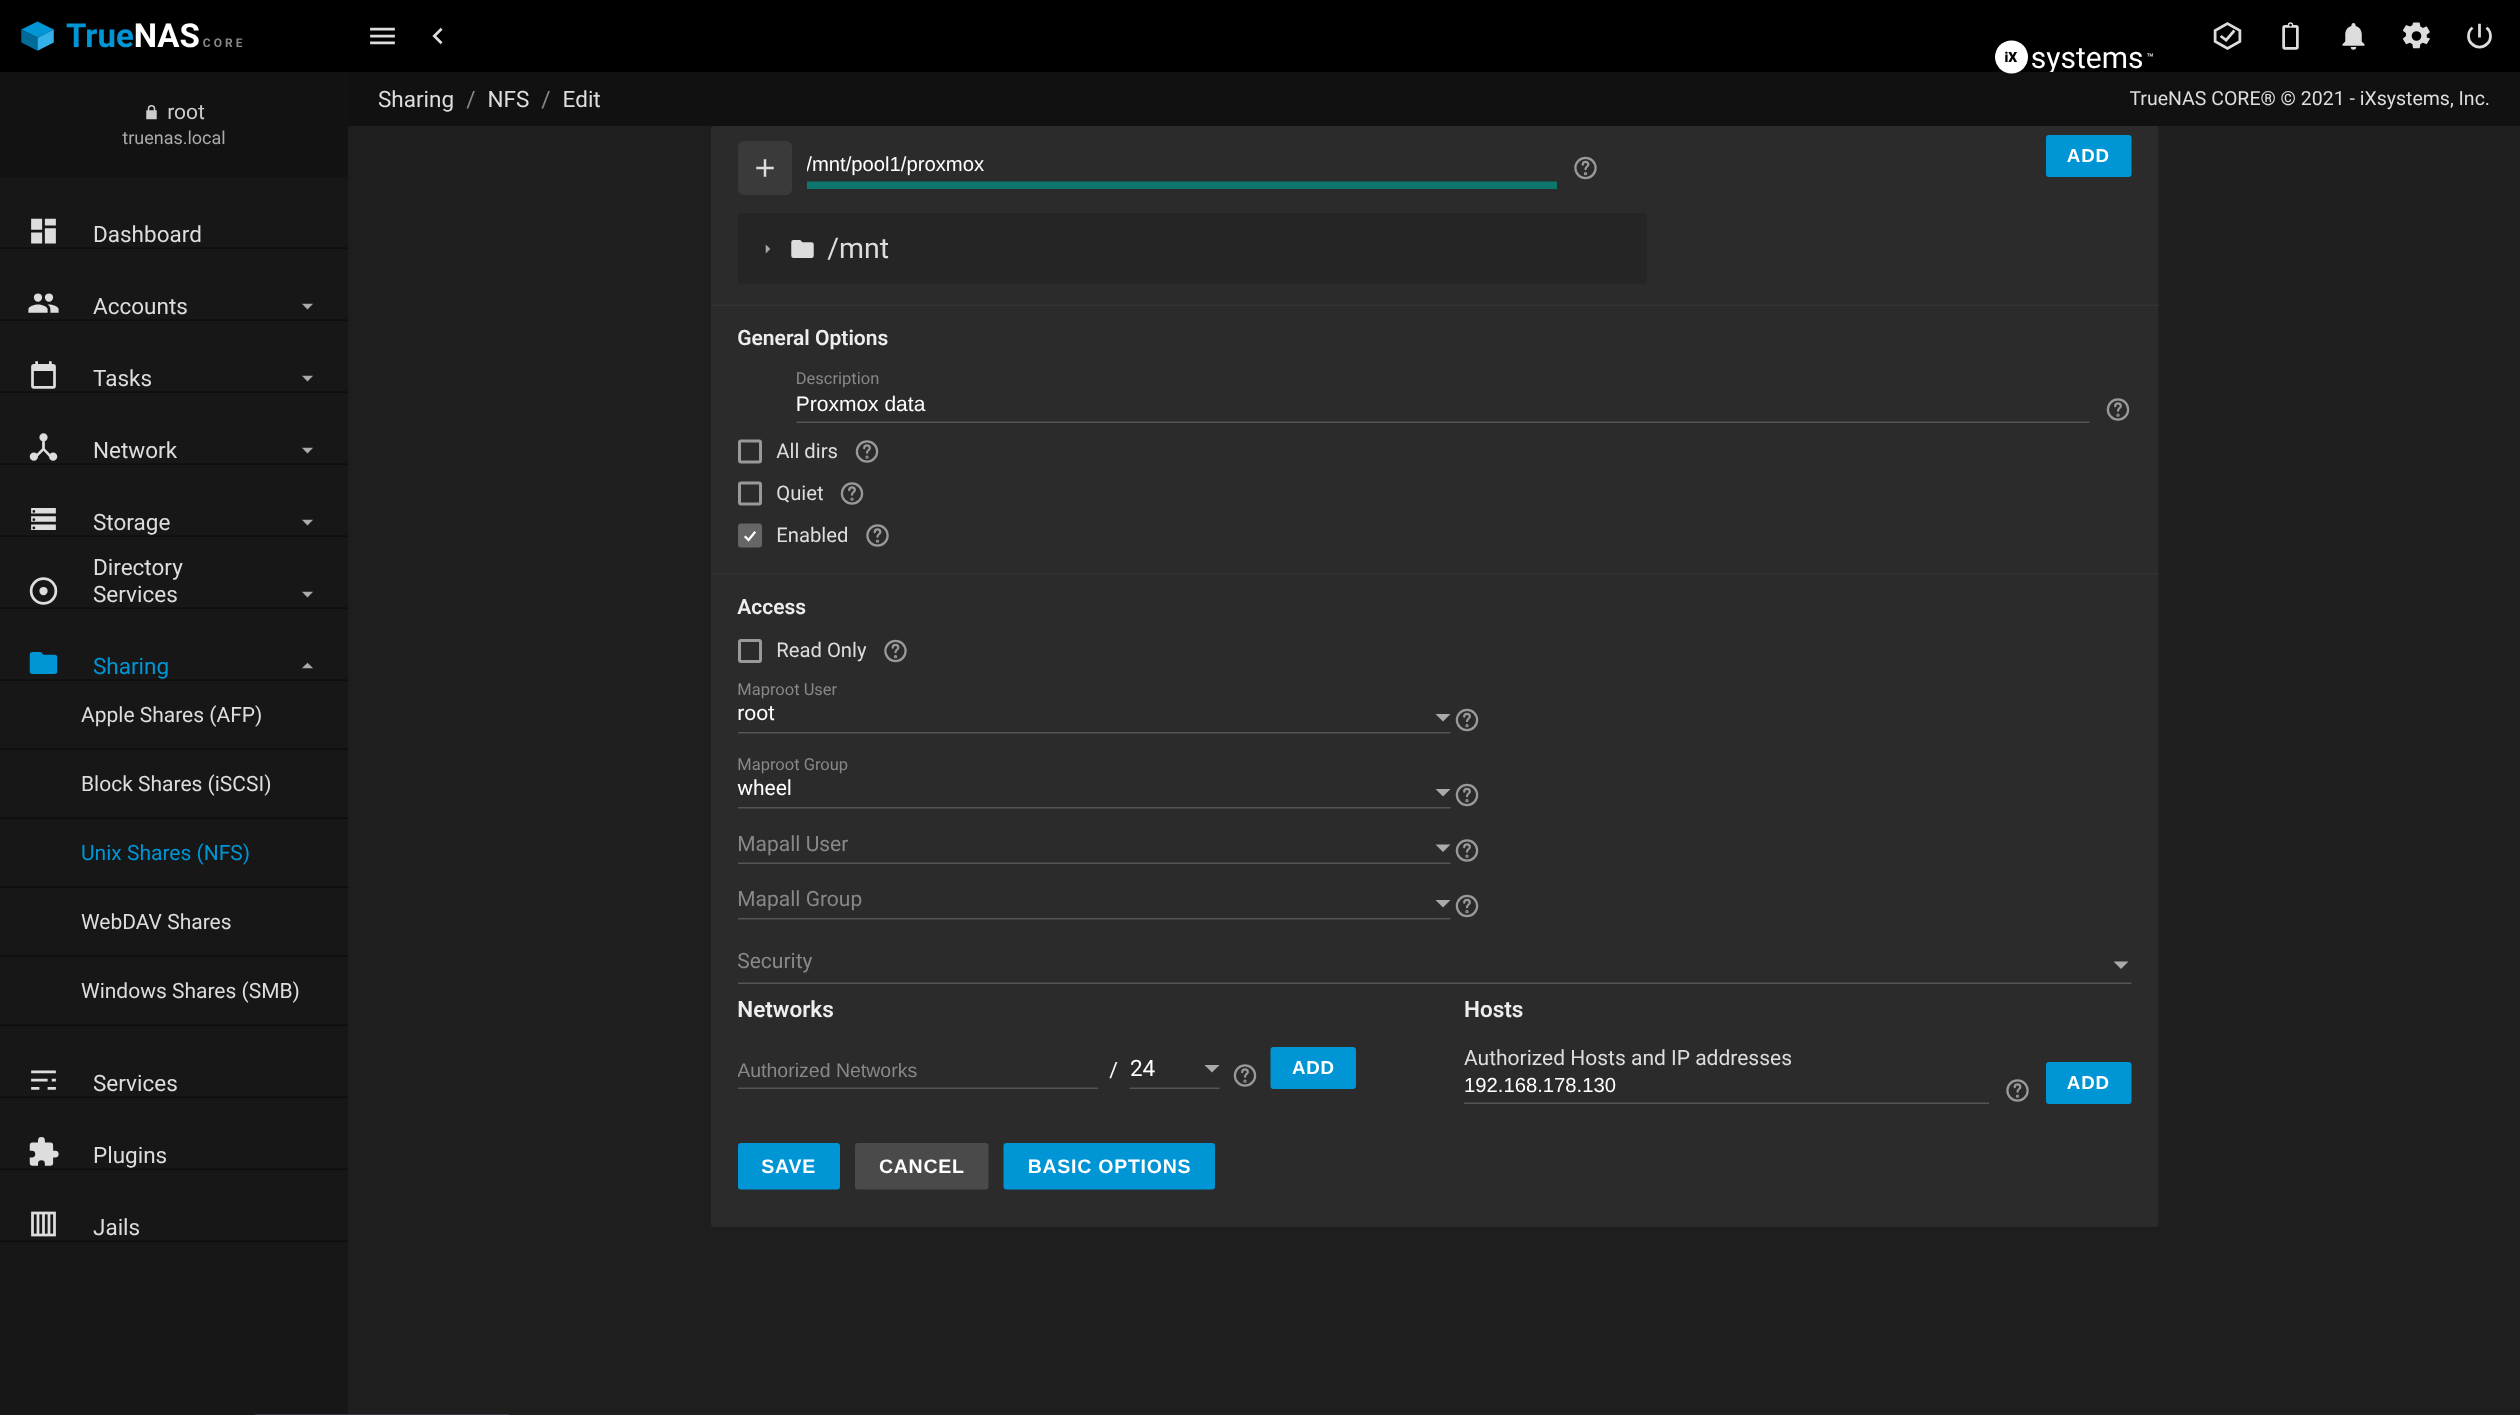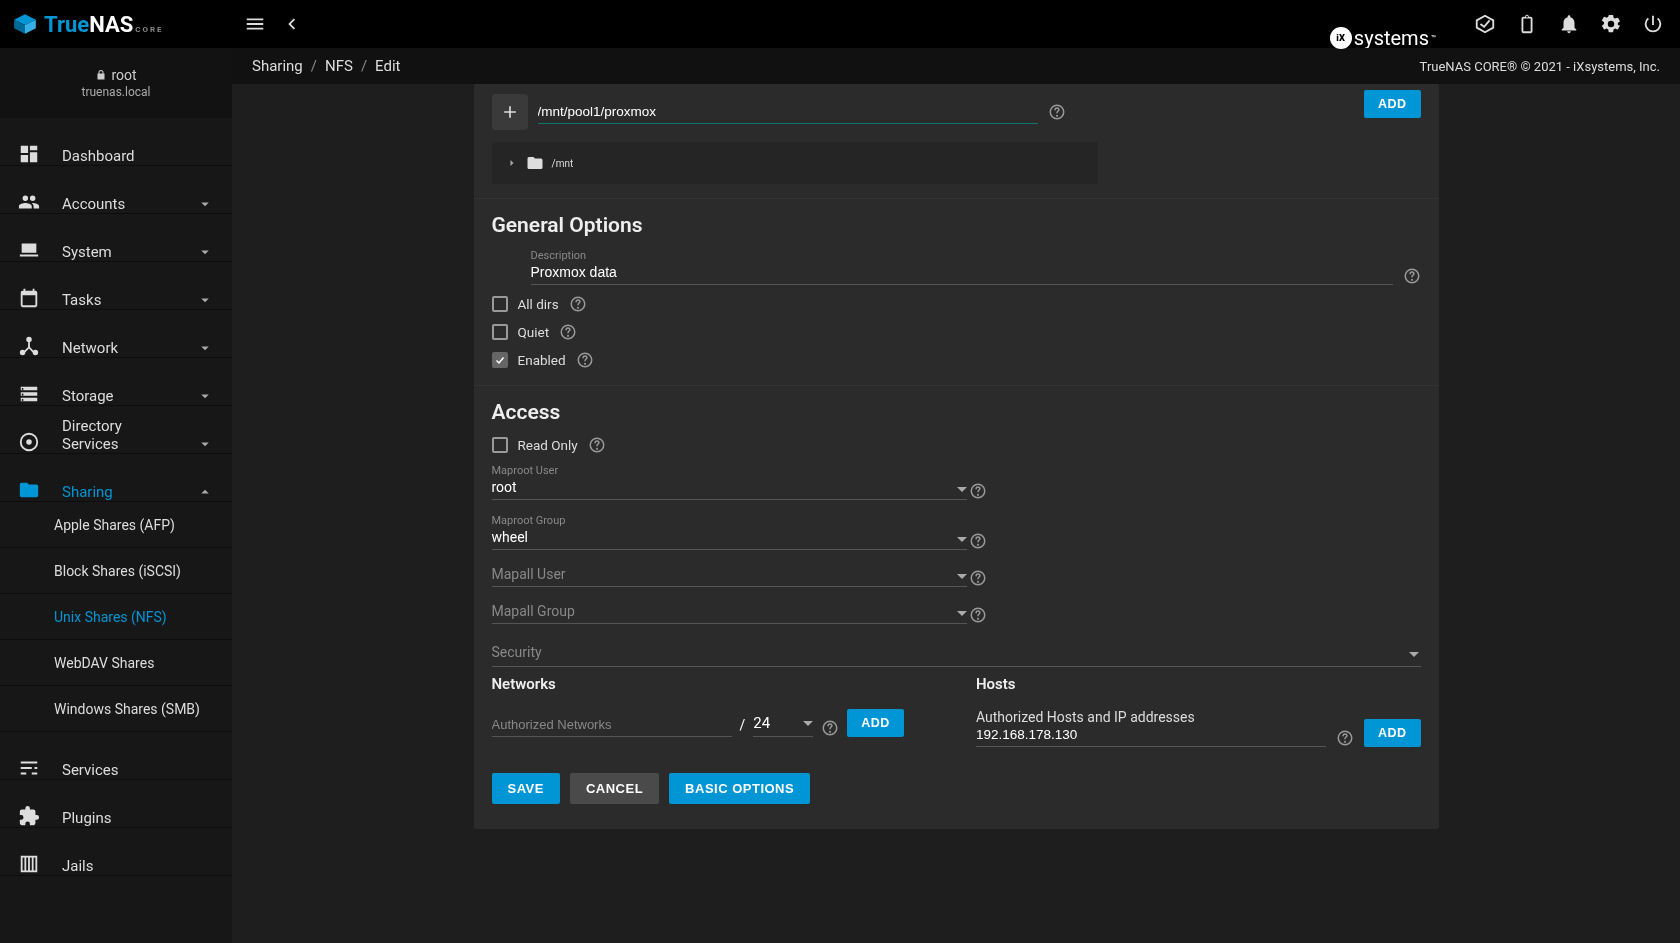--- a/index.html
+++ b/index.html
@@ -56,30 +56,30 @@
 
   
   .paths-wrap { position: relative; padding: 10px 18px 14px 18px; }
   .paths-add { position: absolute; right: 18px; top: 6px; }
   .btn { background: #0095d5; color: #fff; border: none; padding: 8px 16px; font-size: 13px; font-weight: 700; border-radius: 2px; cursor: pointer; letter-spacing: 0.5px; }
   .btn.small { padding: 7px 14px; font-size: 12.5px; }
   .btn.grey { background: #4a4a4a; color: #fff; }
   .path-row { display: flex; align-items: center; gap: 10px; }
   .path-folder-btn { width: 36px; height: 36px; background: #3a3a3a; border-radius: 4px; display: flex; align-items: center; justify-content: center; color: #ddd; cursor: pointer; }
   .path-folder-btn svg { width: 20px; height: 20px; }
-  .path-input { flex: 1; background: transparent; border: none; border-bottom: 1px solid #0f766e; color: #fff; font-size: 13.5px; padding: 4px 0; outline: none; max-width: 500px; }
+  .path-input { flex: 1; background: transparent; border: none; border-bottom: 5px solid #0f766e; color: #fff; font-size: 13.5px; padding: 4px 0; outline: none; max-width: 500px; }
   .help-icon { width: 18px; height: 18px; color: #999; cursor: pointer; }
   .help-icon svg { width: 100%; height: 100%; }
-  .tree-panel { background: #252525; margin-top: 12px; padding: 12px 14px; border-radius: 2px; font-size: 10px; display: flex; align-items: center; gap: 8px; max-width: 606px; }
+  .tree-panel { background: #252525; margin-top: 12px; padding: 12px 14px; border-radius: 2px; font-size: 19px; display: flex; align-items: center; gap: 8px; max-width: 606px; }
   .tree-panel svg.caret { width: 12px; height: 12px; color: #aaa; }
   .tree-panel svg.folder { width: 18px; height: 18px; color: #ddd; }
 
   
   .section { padding: 14px 18px 6px 18px; border-top: 1px solid #333; }
-  .section h3 { font-size: 21px; font-weight: 600; color: #eee; margin-bottom: 12px; }
+  .section h3 { font-size: 14px; font-weight: 600; color: #eee; margin-bottom: 12px; }
 
   
   .field { position: relative; margin-bottom: 10px; }
   .field .f-label { font-size: 11px; color: #888; }
   .field .f-input { display: block; width: 100%; background: transparent; border: none; border-bottom: 1px solid #555; color: #fff; font-size: 14px; padding: 2px 0 4px 0; outline: none; }
   .field.with-help { display: flex; align-items: flex-end; gap: 10px; margin-left: 39px; }
   .field.with-help .f-col { flex: 1; }
   .chk-row { display: flex; align-items: center; gap: 10px; margin: 10px 0; font-size: 13.5px; color: #ddd; }
   .chk { width: 16px; height: 16px; border: 2px solid #999; border-radius: 2px; display: inline-flex; align-items: center; justify-content: center; cursor: pointer; }
   .chk.checked { background: #666; border-color: #666; }
@@ -208,31 +208,20 @@
           </span>
         <span class="ni-label">Dashboard</span>
       </div>
       <div class="nav-item">
         <span class="ni-icon">
             <svg viewBox="0 0 24 24" fill="currentColor">
               <path d="M16 11a3 3 0 1 0-3-3 3 3 0 0 0 3 3zm-8 0a3 3 0 1 0-3-3 3 3 0 0 0 3 3zm0 2c-2.3 0-7 1.2-7 3.5V19h14v-2.5C15 14.2 10.3 13 8 13zm8 0c-.3 0-.6 0-1 .1 1.2.9 2 2 2 3.4V19h6v-2.5c0-2.3-4.7-3.5-7-3.5z"></path>
             </svg>
           </span>
         <span class="ni-label">Accounts</span>
-        <span class="ni-expand"><svg viewBox="0 0 24 24" fill="currentColor">
-              <path d="M7 10l5 5 5-5z"></path>
-            </svg></span>
-      </div>
-      <div class="nav-item">
-        <span class="ni-icon">
-            <svg viewBox="0 0 24 24" fill="currentColor">
-              <path d="M4 5h16v10H4zM2 17h20v2H2z"></path>
-            </svg>
-          </span>
-        <span class="ni-label">System</span>
         <span class="ni-expand"><svg viewBox="0 0 24 24" fill="currentColor">
               <path d="M7 10l5 5 5-5z"></path>
             </svg></span>
       </div>
       <div class="nav-item">
         <span class="ni-icon">
             <svg viewBox="0 0 24 24" fill="currentColor">
               <path d="M19 4h-1V2h-2v2H8V2H6v2H5a2 2 0 0 0-2 2v14a2 2 0 0 0 2 2h14a2 2 0 0 0 2-2V6a2 2 0 0 0-2-2zm0 16H5V9h14z"></path>
             </svg>
           </span>

